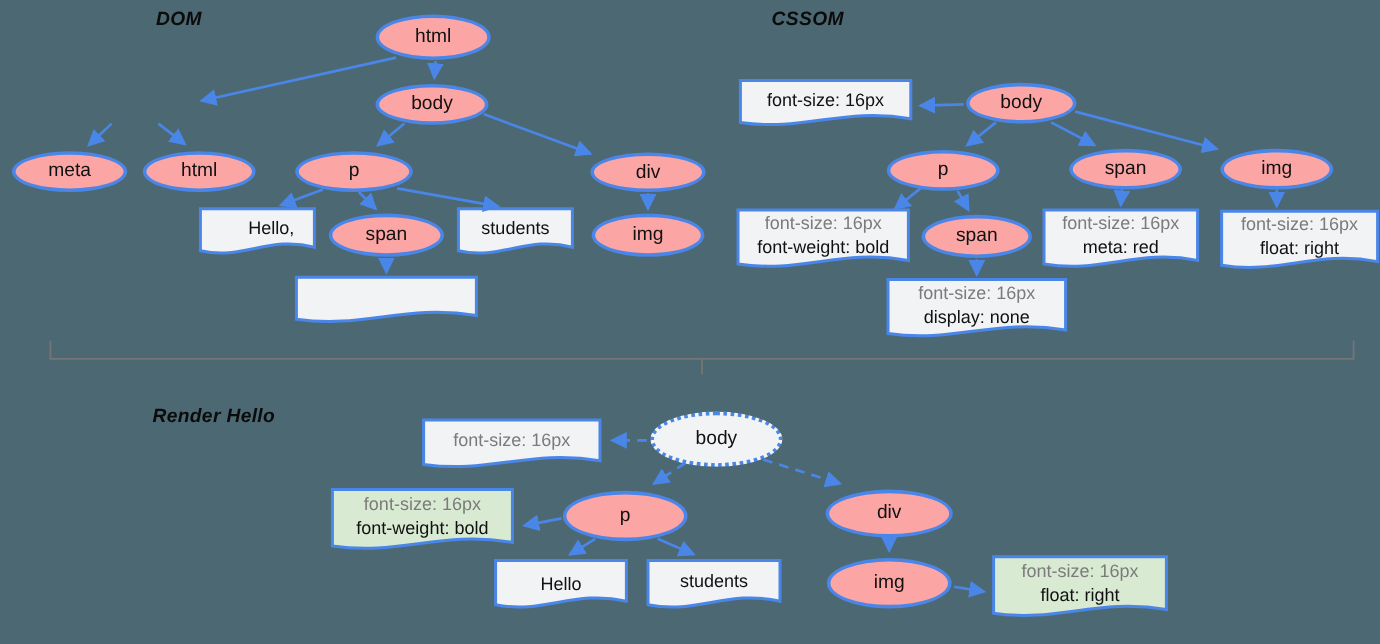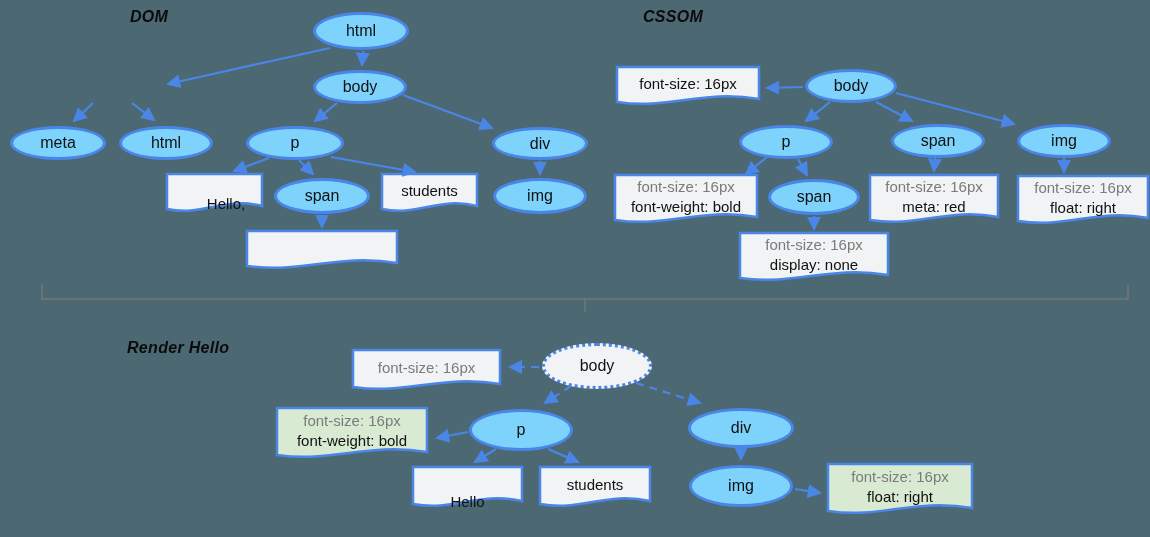--- a/index.html
+++ b/index.html
@@ -7,21 +7,21 @@
     position:relative;width:1150px;height:537px;background:#4C6973;
     font-family:"Liberation Sans", sans-serif;overflow:hidden;
   }
   .layer{position:absolute;left:0;top:0;width:1150px;height:537px;}
   .title{
     position:absolute;font-size:16px;font-weight:bold;font-style:italic;
     color:#0b0b0b;letter-spacing:.3px;white-space:nowrap;
   }
   .node{
     position:absolute;box-sizing:border-box;
-    border:3px solid #4a86e8;background:#7dd3fc;border-radius:50%;
+    border:3px solid #4a86e8;background:#fca5a5;border-radius:50%;
     display:flex;align-items:center;justify-content:center;
     font-size:16px;color:#111;white-space:nowrap;
   }
   .node.ghost{background:#F1F3F4;border-style:dotted;border-width:3px;}
   .boxtext{
     position:absolute;box-sizing:border-box;
     display:flex;flex-direction:column;align-items:center;justify-content:center;
     font-size:15px;line-height:20px;color:#111;text-align:right;white-space:nowrap;
   }
   .muted{color:#7b7b7b;}
@@ -106,21 +106,21 @@
 
   <div class="node" style="left:313px;top:12px;width:96px;height:38px;">html</div>
   <div class="node" style="left:313px;top:70px;width:94px;height:34px;">body</div>
   <div class="node" style="left:10px;top:126px;width:96px;height:34px;">meta</div>
   <div class="node" style="left:119px;top:126px;width:94px;height:34px;">html</div>
   <div class="node" style="left:246px;top:126px;width:98px;height:34px;">p</div>
   <div class="node" style="left:492px;top:127px;width:96px;height:33px;">div</div>
   <div class="node" style="left:274px;top:178px;width:96px;height:36px;">span</div>
   <div class="node" style="left:493px;top:178px;width:94px;height:36px;">img</div>
 
-  <div class="boxtext" style="left:167px;top:189px;width:95px;height:30px;padding-left:23px;">Hello,</div>
+  <div class="boxtext" style="left:167px;top:176px;width:95px;height:30px;padding-left:23px;">Hello,</div>
   <div class="boxtext" style="left:382px;top:176px;width:95px;height:30px;">students</div>
 
   <div class="node" style="left:805px;top:69px;width:92px;height:34px;">body</div>
   <div class="node" style="left:739px;top:125px;width:94px;height:34px;">p</div>
   <div class="node" style="left:891px;top:124px;width:94px;height:34px;">span</div>
   <div class="node" style="left:1017px;top:124px;width:94px;height:34px;">img</div>
   <div class="node" style="left:768px;top:179px;width:92px;height:36px;">span</div>
 
   <div class="boxtext" style="left:617px;top:69px;width:142px;height:30px;">
     <span>font-size: 16px</span>
@@ -151,16 +151,16 @@
     <span class="muted">font-size: 16px</span>
   </div>
   <div class="boxtext" style="left:277px;top:410px;width:150px;height:42px;">
     <span class="muted">font-size: 16px</span>
     <span>font-weight: bold</span>
   </div>
   <div class="boxtext" style="left:828px;top:466px;width:144px;height:42px;">
     <span class="muted">font-size: 16px</span>
     <span>float: right</span>
   </div>
-  <div class="boxtext" style="left:413px;top:486px;width:109px;height:32px;">Hello</div>
+  <div class="boxtext" style="left:413px;top:472px;width:109px;height:32px;">Hello</div>
   <div class="boxtext" style="left:540px;top:469px;width:110px;height:32px;">students</div>
 
 </div>
 
 </body></html>

